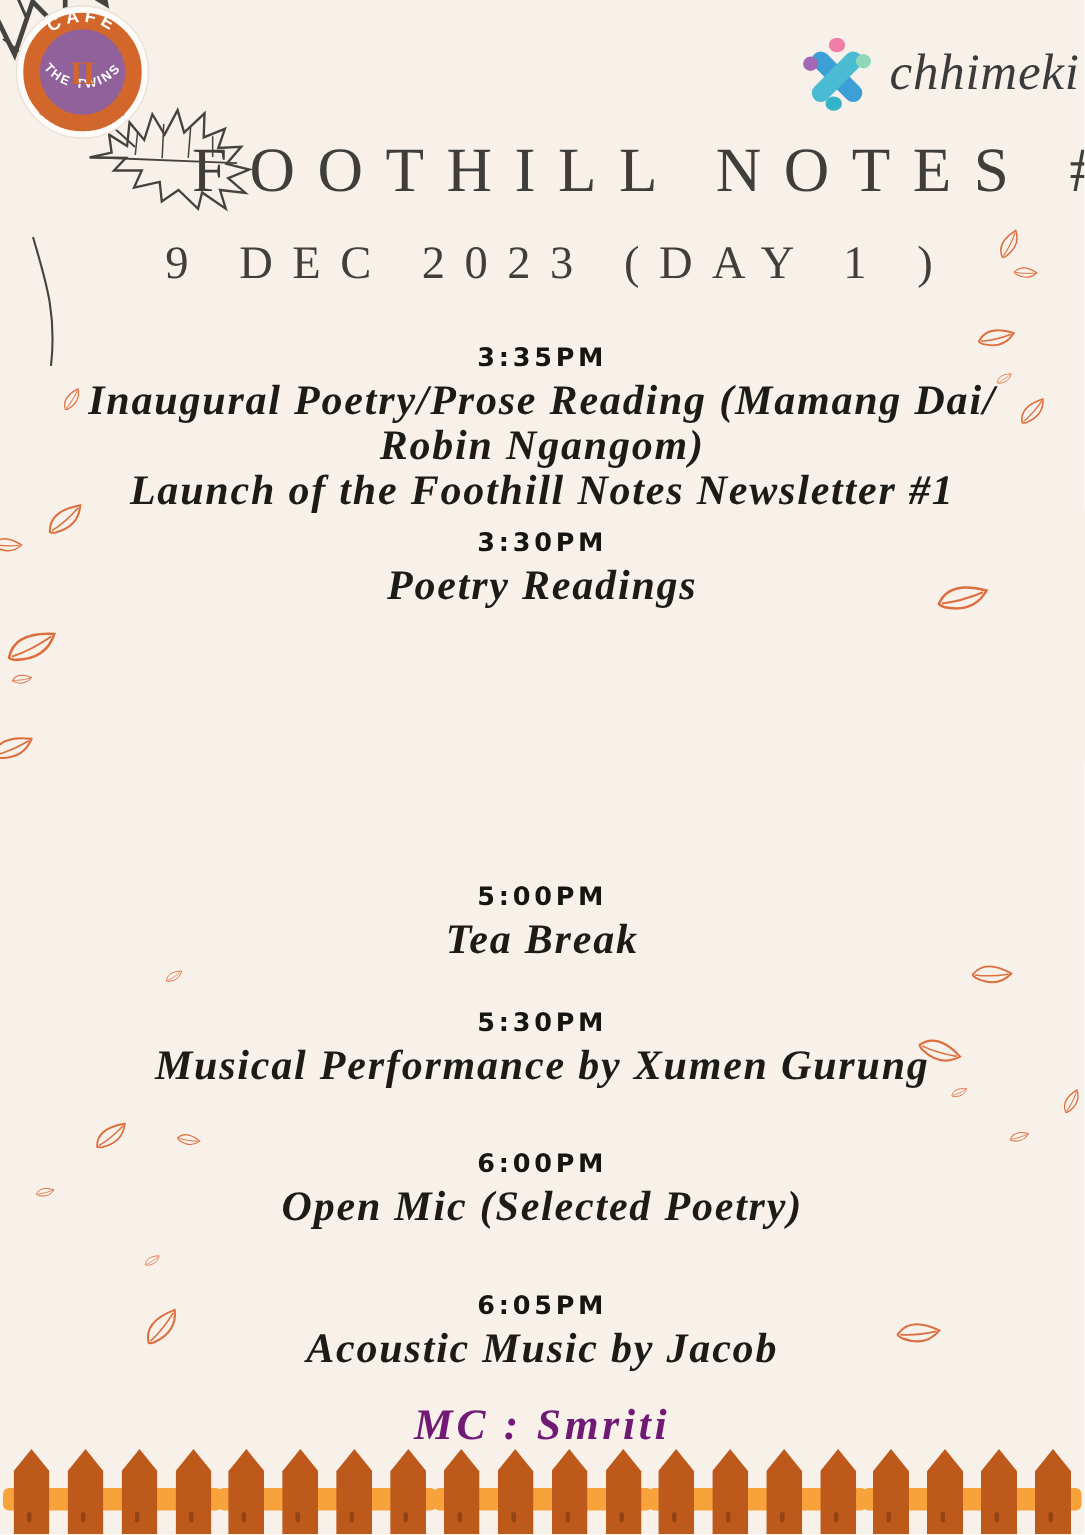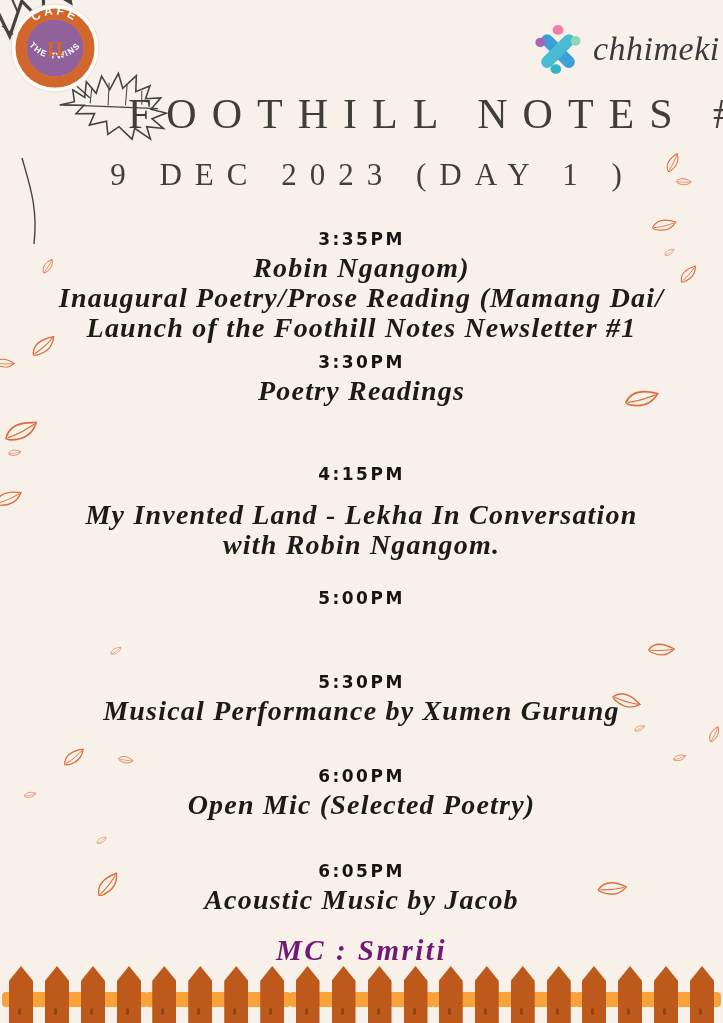--- a/index.html
+++ b/index.html
@@ -138,43 +138,39 @@
     </svg>
     <span class="brand-text">chhimeki</span>
   </div>
 
   <h1 class="title" style="margin:0; font-weight:400;">FOOTHILL NOTES #2</h1>
   <div class="date">9 DEC 2023 (DAY 1 )</div>
 
   <section class="blk b1">
     <div class="time">3:35PM</div>
     <div class="lines">
+      <div class="line">Inaugural Poetry/Prose Reading (Mamang Dai/</div>
       <div class="line">Robin Ngangom)</div>
-      <div class="line">Inaugural Poetry/Prose Reading (Mamang Dai/</div>
       <div class="line">Launch of the Foothill Notes Newsletter #1</div>
     </div>
   </section>
 
   <section class="blk b2">
     <div class="time">3:30PM</div>
     <div class="lines">
       <div class="line">Poetry Readings</div>
     </div>
   </section>
 
-  <section class="blk b3">
-    <div class="time">4:15PM</div>
-    <div class="lines">
-      <div class="line">My Invented Land - Lekha In Conversation</div>
-      <div class="line">with Robin Ngangom.</div>
-    </div>
-  </section>
 
   <section class="blk b4">
     <div class="time">5:00PM</div>
+    <div class="lines">
+      <div class="line">Tea Break</div>
+    </div>
   </section>
 
   <section class="blk b5">
     <div class="time">5:30PM</div>
     <div class="lines">
       <div class="line">Musical Performance by Xumen Gurung</div>
     </div>
   </section>
 
   <section class="blk b6">

